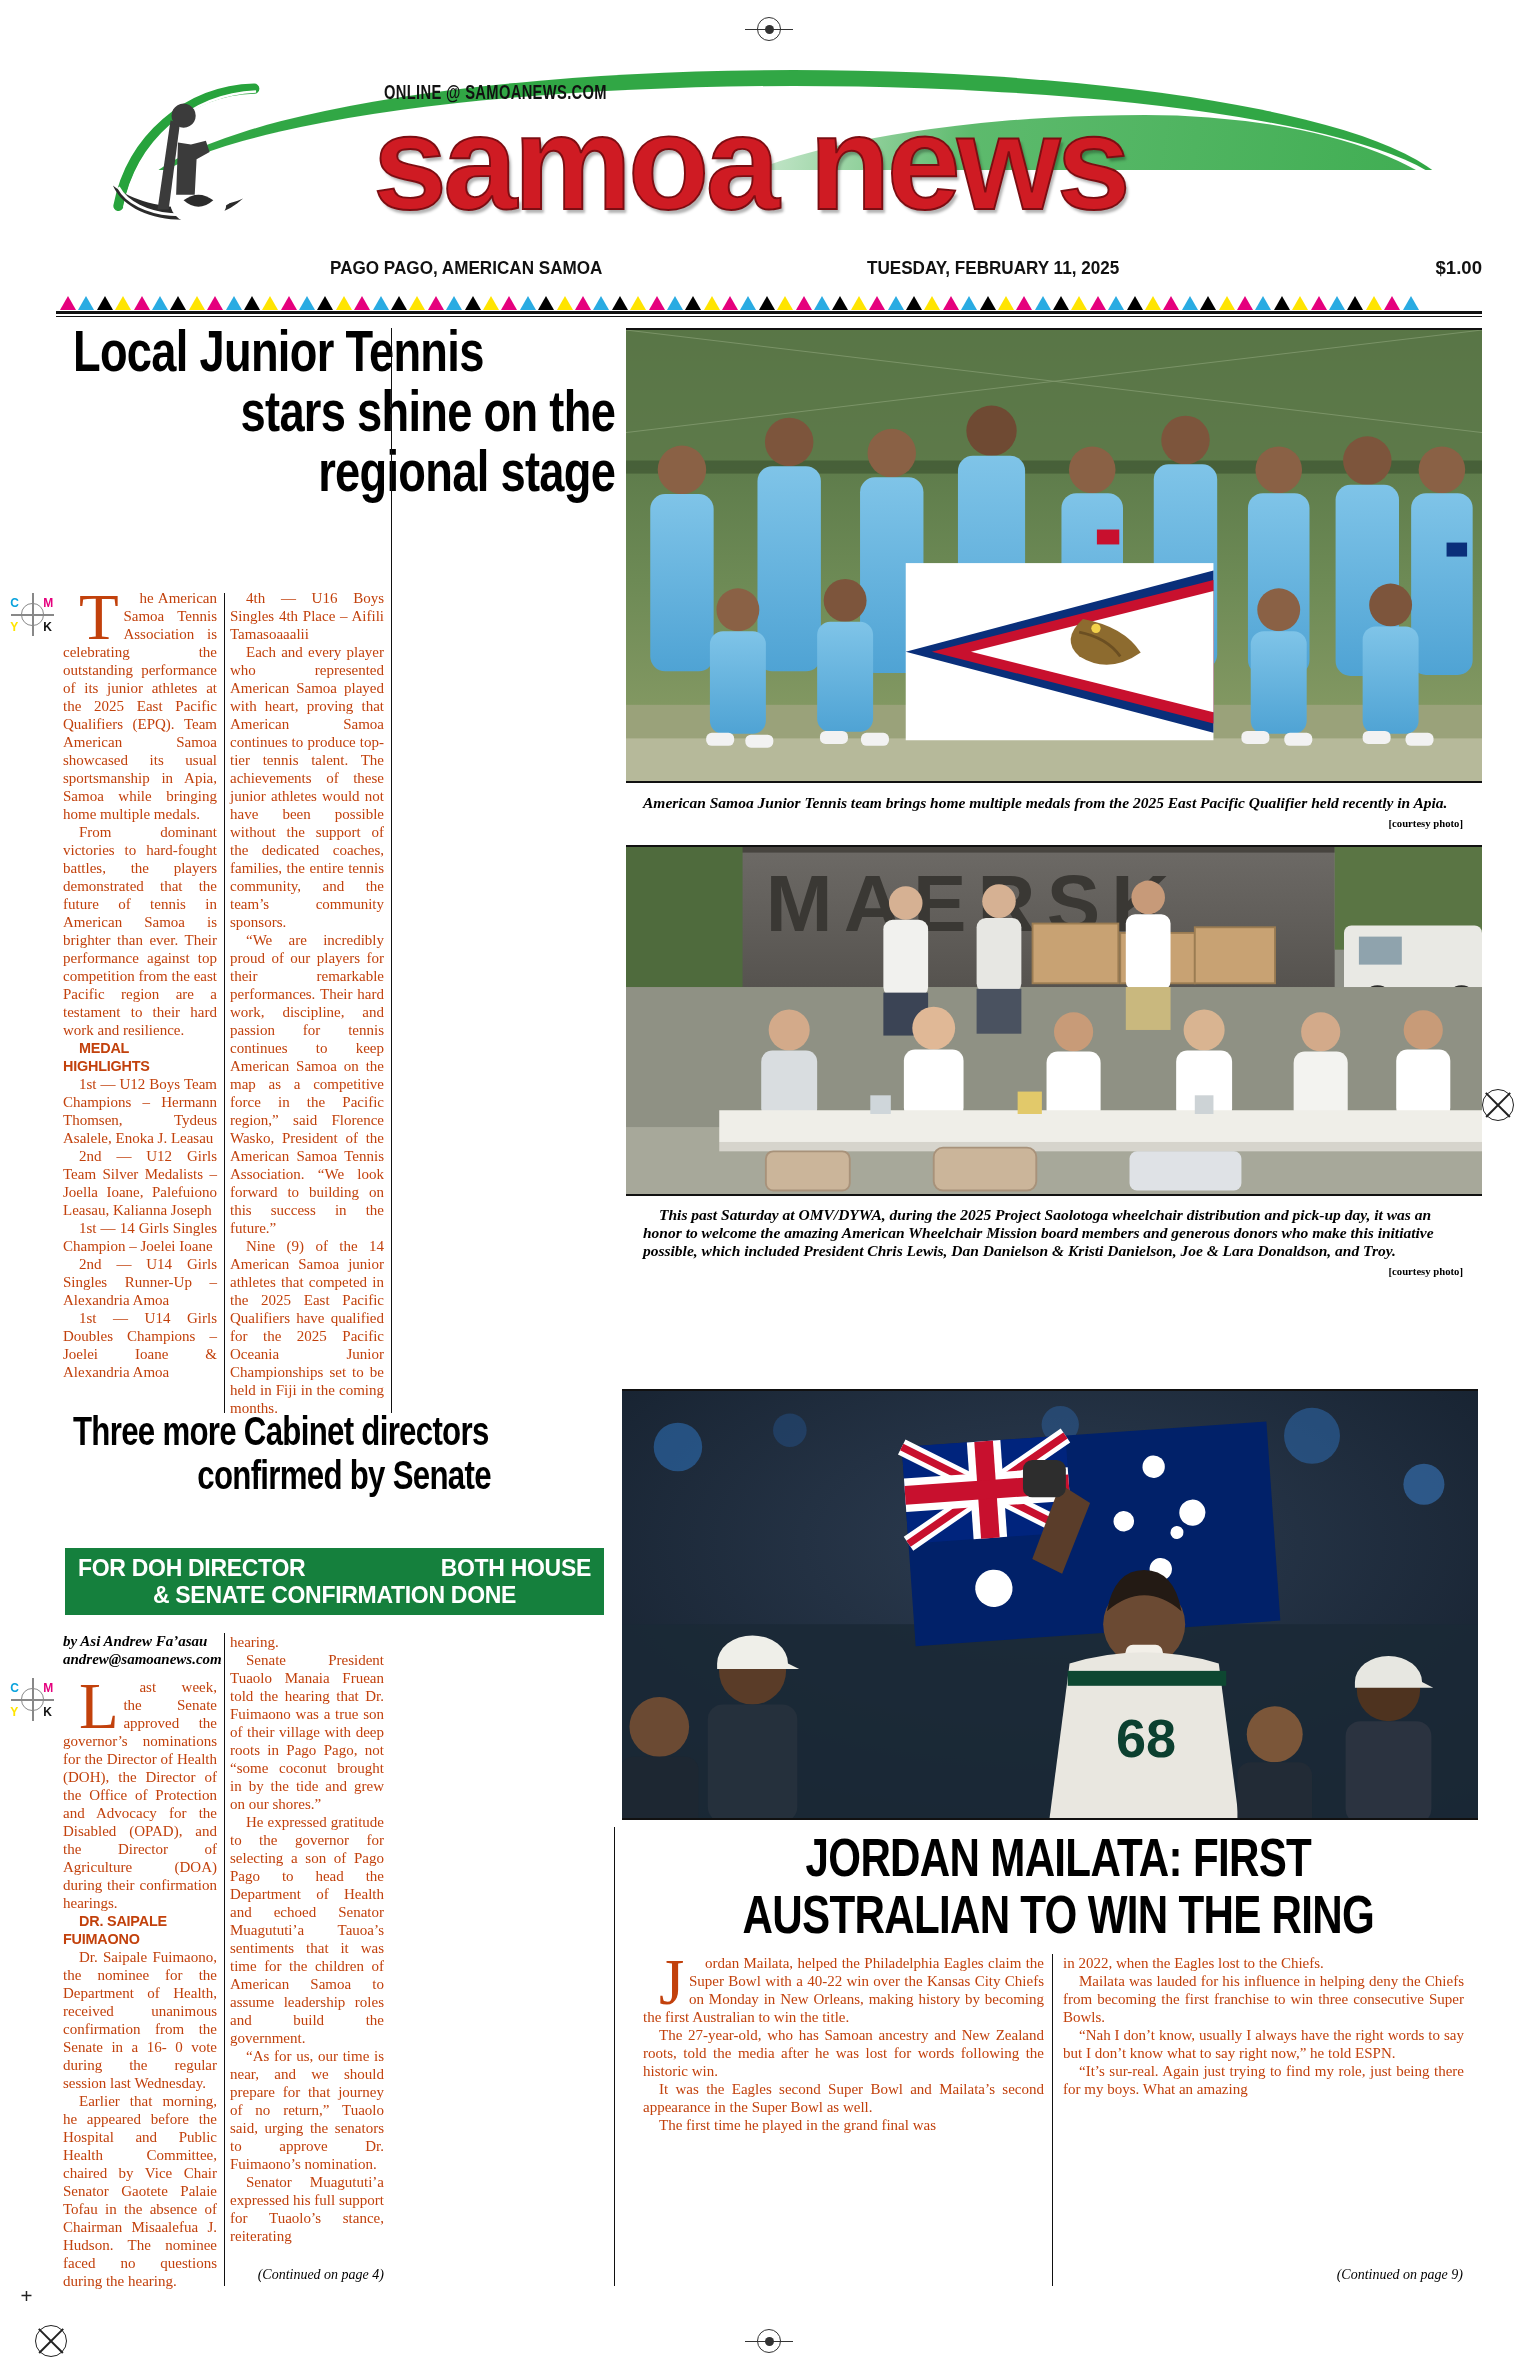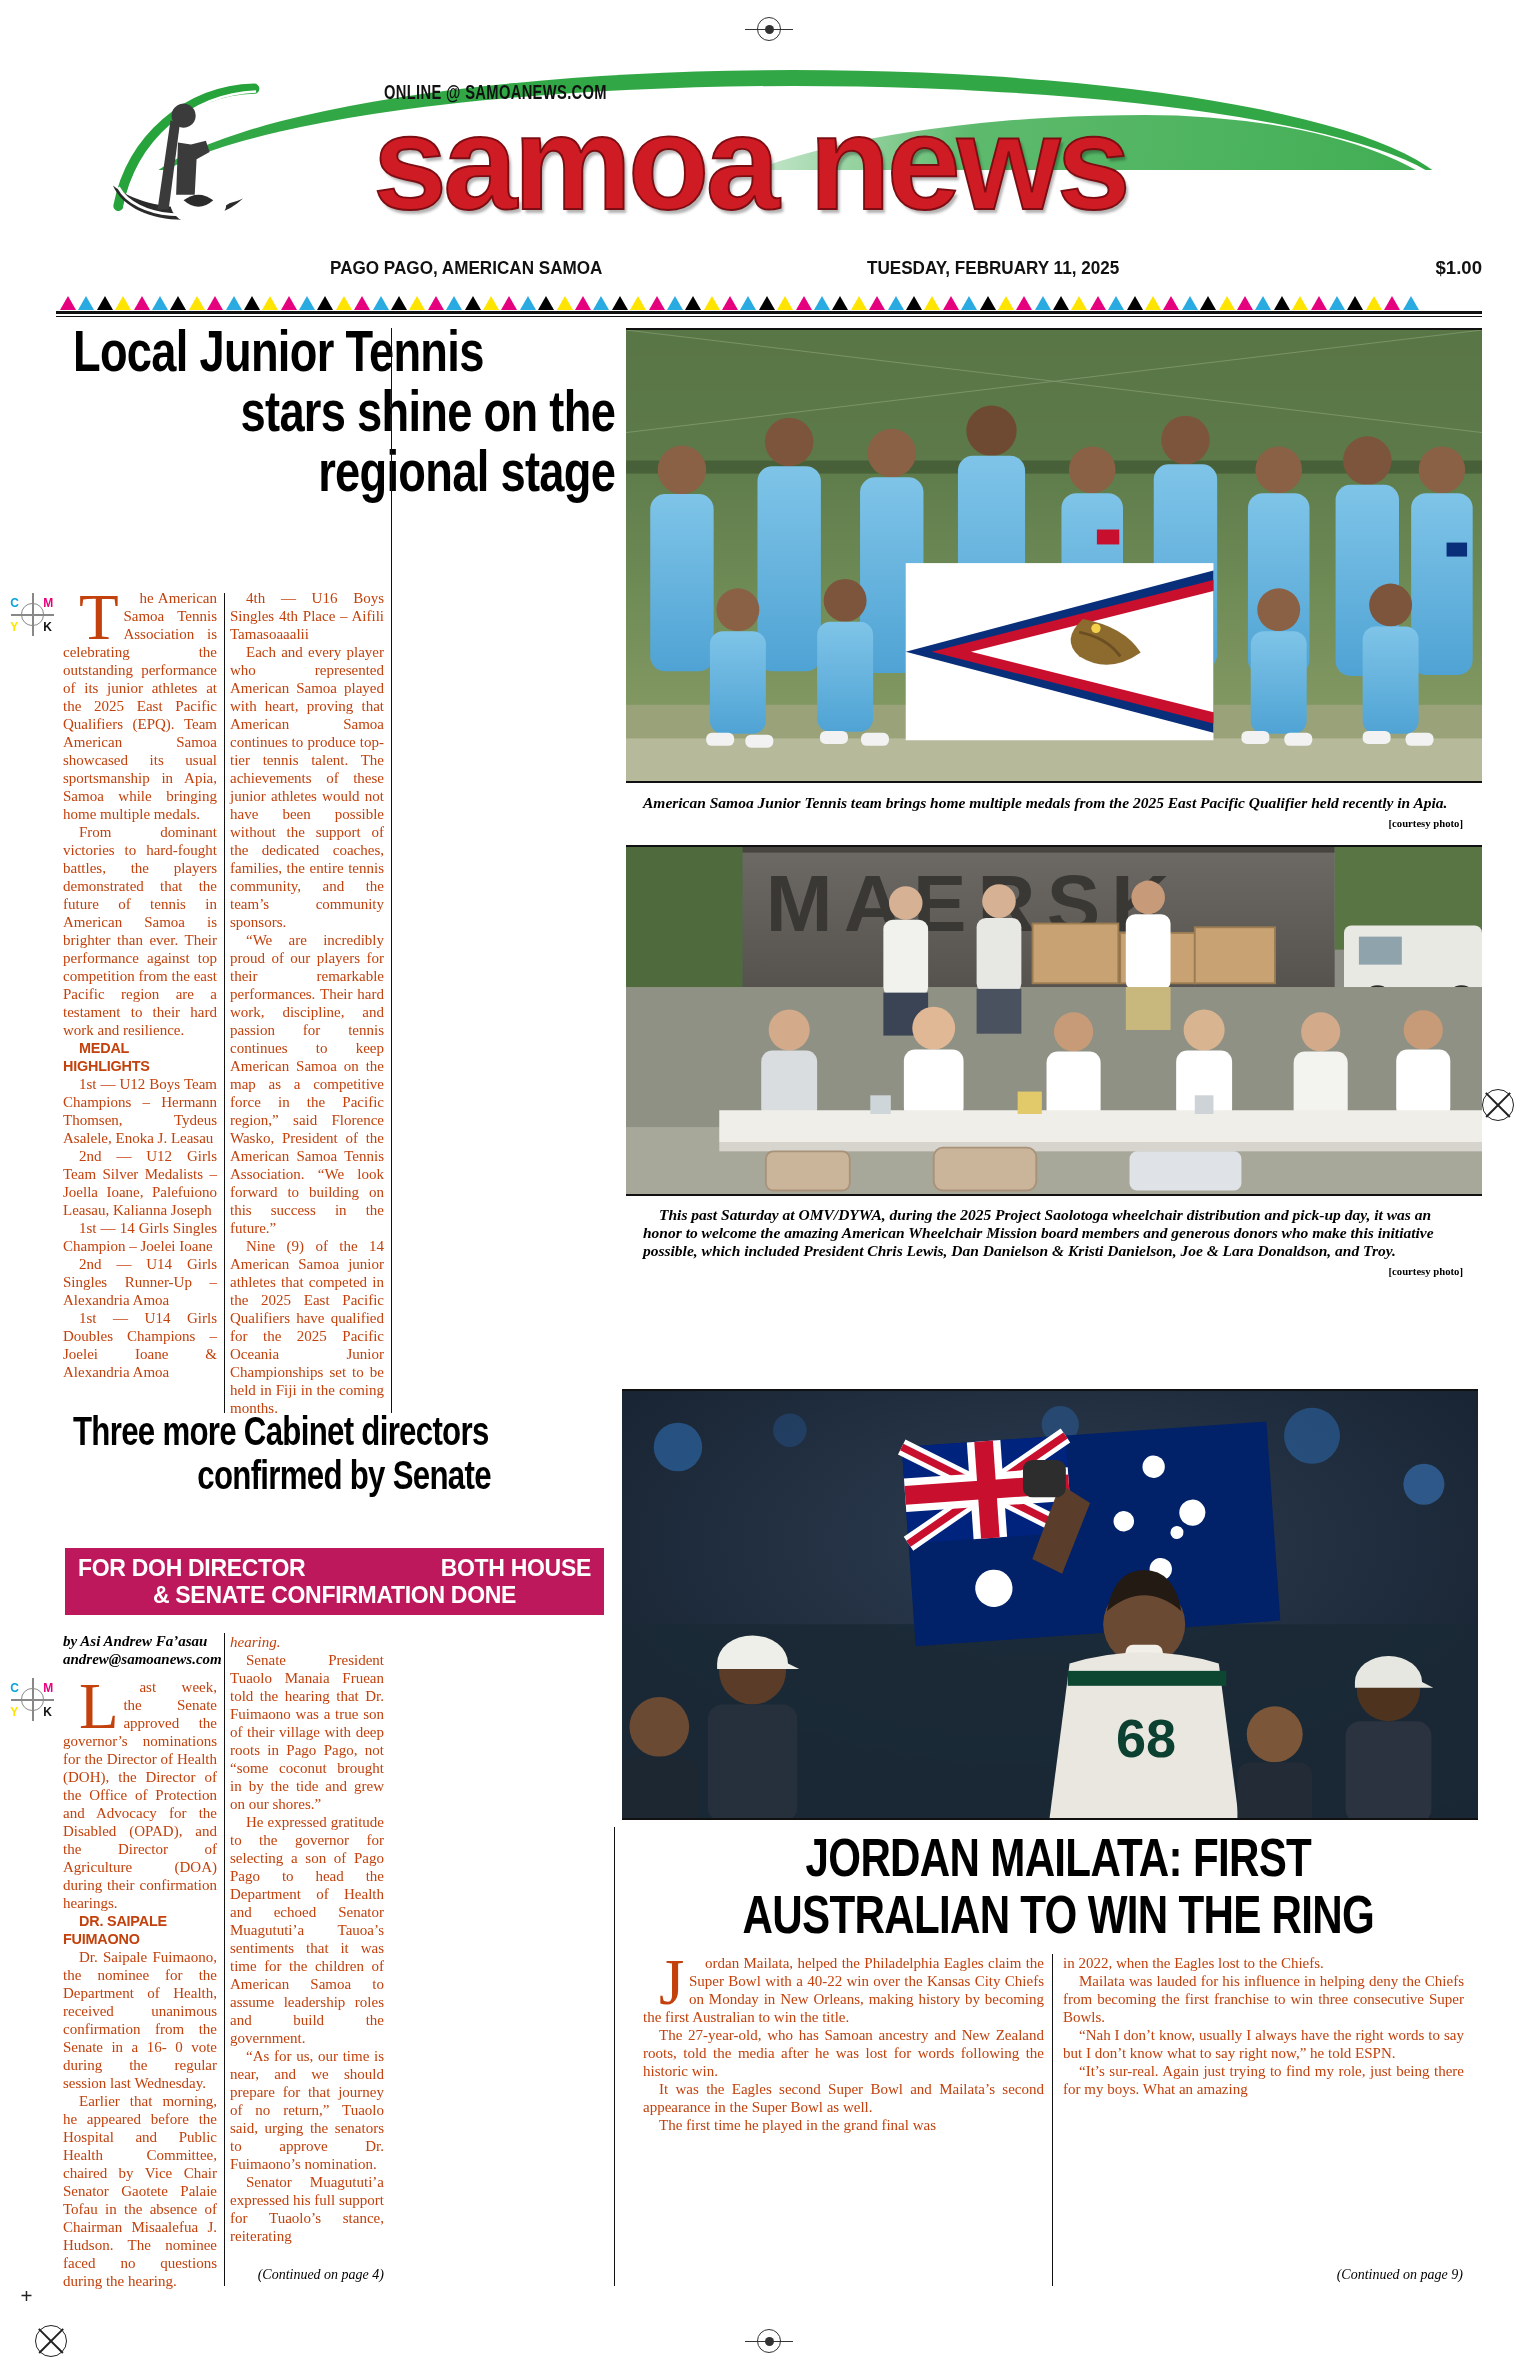--- a/index.html
+++ b/index.html
@@ -130,21 +130,21 @@
     font-style:italic; font-size:14px; text-align:right; color:#000;
   }
 
   
   .photo { position:absolute; overflow:hidden; border-top:2.8px solid #111; border-bottom:2.8px solid #111; background:#6f7f6a; }
 
   .colrule { position:absolute; width:1.2px; background:#111; }
 
   
   .kicker-banner {
-    position:absolute; background:#be185d; color:#fff;
+    position:absolute; background:#15803d; color:#fff;
     font-family:"Liberation Sans", sans-serif; font-weight:bold;
     display:flex; flex-direction:column; justify-content:center;
   }
   .kicker-banner .row { display:flex; justify-content:space-between; padding:0 13px; font-size:23px; letter-spacing:-0.3px; }
   .kicker-banner .row.single { justify-content:center; }
 
   .byline { font-family:"Liberation Serif", serif; font-weight:bold; font-style:italic; font-size:15px; line-height:17.7px; }
 </style>
 </head>
 <body>
@@ -562,21 +562,21 @@
   </div>
 
   <div class="body-col" style="position:absolute; left:63px; top:1678px; width:154px; height:615px;">
     <p class="dropcap">Last week, the Senate approved the governor’s nominations for the Director of Health (DOH), the Director of the Office of Protection and Advocacy for the Disabled (OPAD), and the Director of Agriculture (DOA) during their confirmation hearings.</p>
     <p class="sub-head">DR. SAIPALE FUIMAONO</p>
     <p>Dr. Saipale Fuimaono, the nominee for the Department of Health, received unanimous confirmation from the Senate in a 16- 0 vote during the regular session last Wednesday.</p>
     <p>Earlier that morning, he appeared before the Hospital and Public Health Committee, chaired by Vice Chair Senator Gaotete Palaie Tofau in the absence of Chairman Misaalefua J. Hudson. The nominee faced no questions during the hearing.</p>
   </div>
 
   <div class="body-col" style="position:absolute; left:230px; top:1633px; width:154px; height:653px;">
-    <p style="text-indent:0;font-style:italic;">hearing.</p>
+    <p style="text-indent:0;">hearing.</p>
     <p>Senate President Tuaolo Manaia Fruean told the hearing that Dr. Fuimaono was a true son of their village with deep roots in Pago Pago, not “some coconut brought in by the tide and grew on our shores.”</p>
     <p>He expressed gratitude to the governor for selecting a son of Pago Pago to head the Department of Health and echoed Senator Muagututi’a Tauoa’s sentiments that it was time for the children of American Samoa to assume leadership roles and build the government.</p>
     <p>“As for us, our time is near, and we should prepare for that journey of no return,” Tuaolo said, urging the senators to approve Dr. Fuimaono’s nomination.</p>
     <p>Senator Muagututi’a expressed his full support for Tuaolo’s stance, reiterating</p>
   </div>
   <div class="contd" style="position:absolute; left:230px; top:2267px; width:154px;">(Continued on page 4)</div>
 
   <div class="photo" style="left:622px; top:1389px; width:856px; height:431px;text-align:right;">
     <svg width="856" height="431" viewBox="0 0 918 462" preserveAspectRatio="none">
       <defs>

